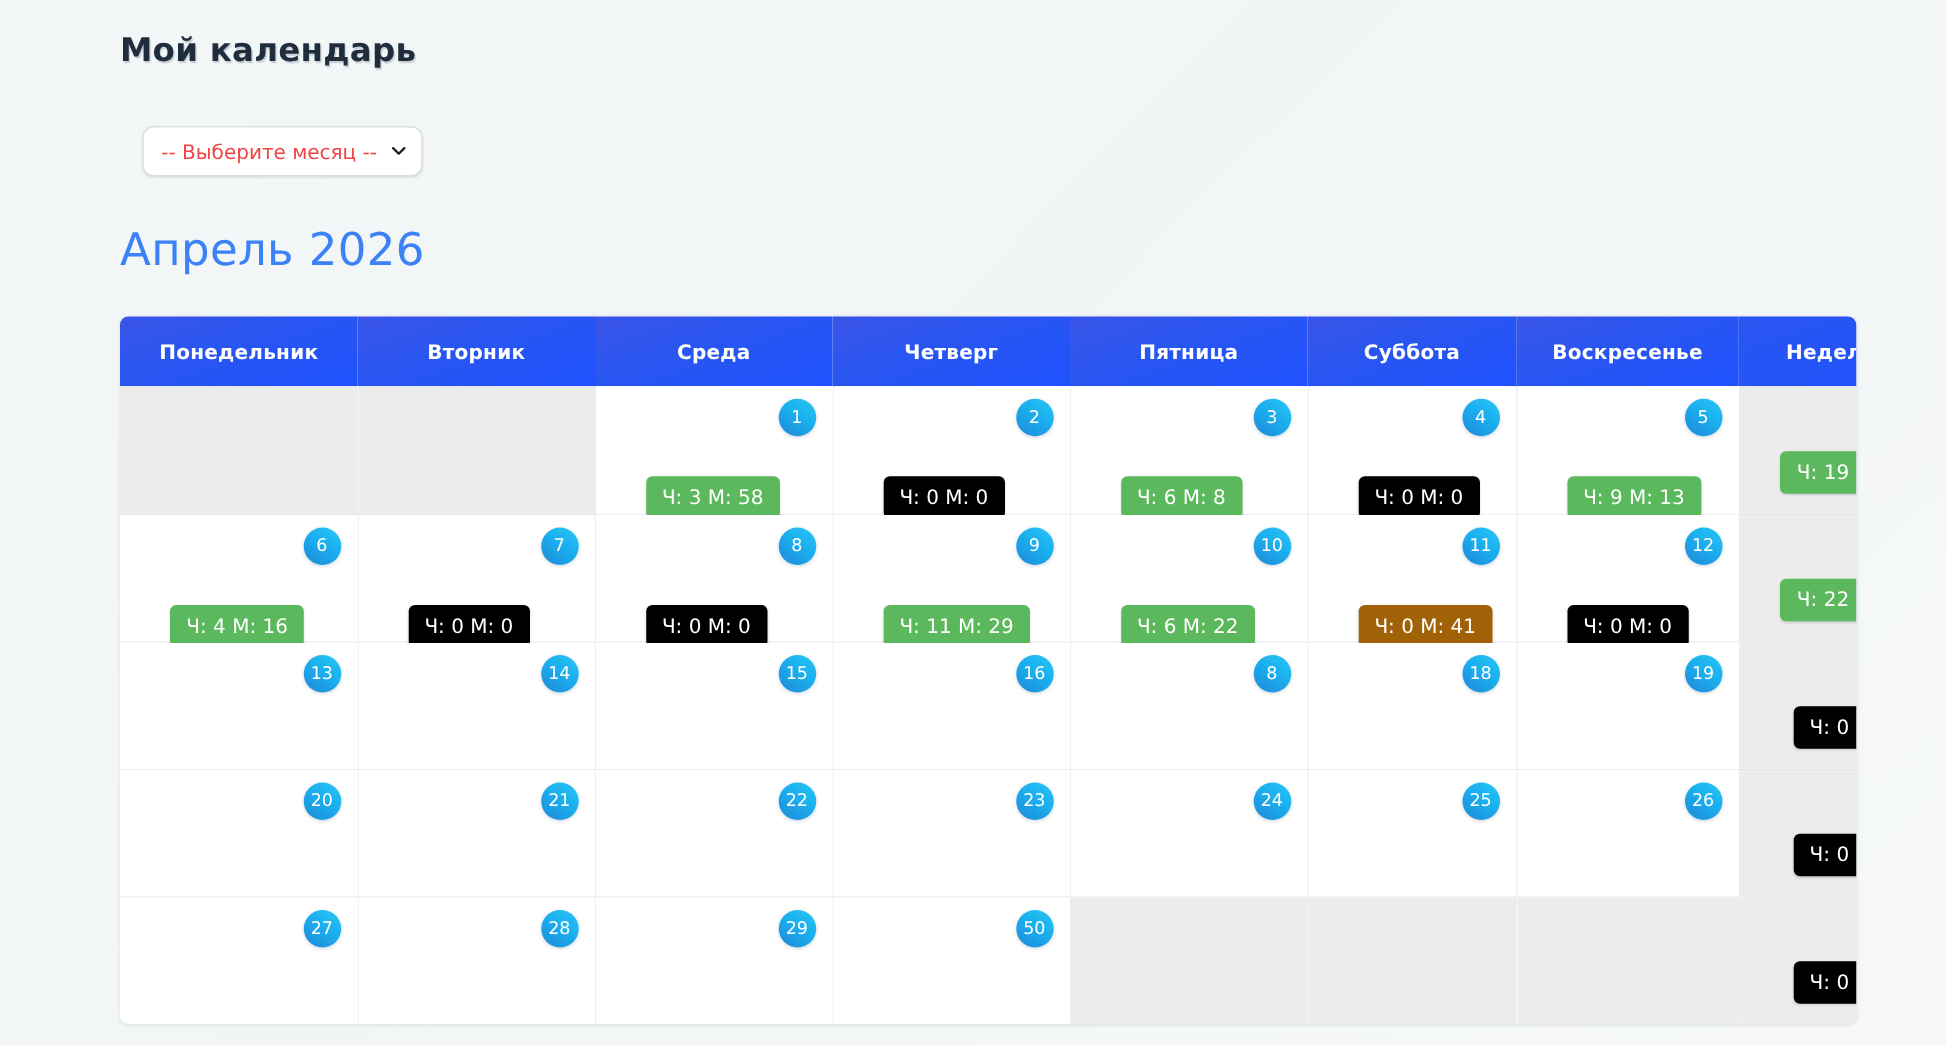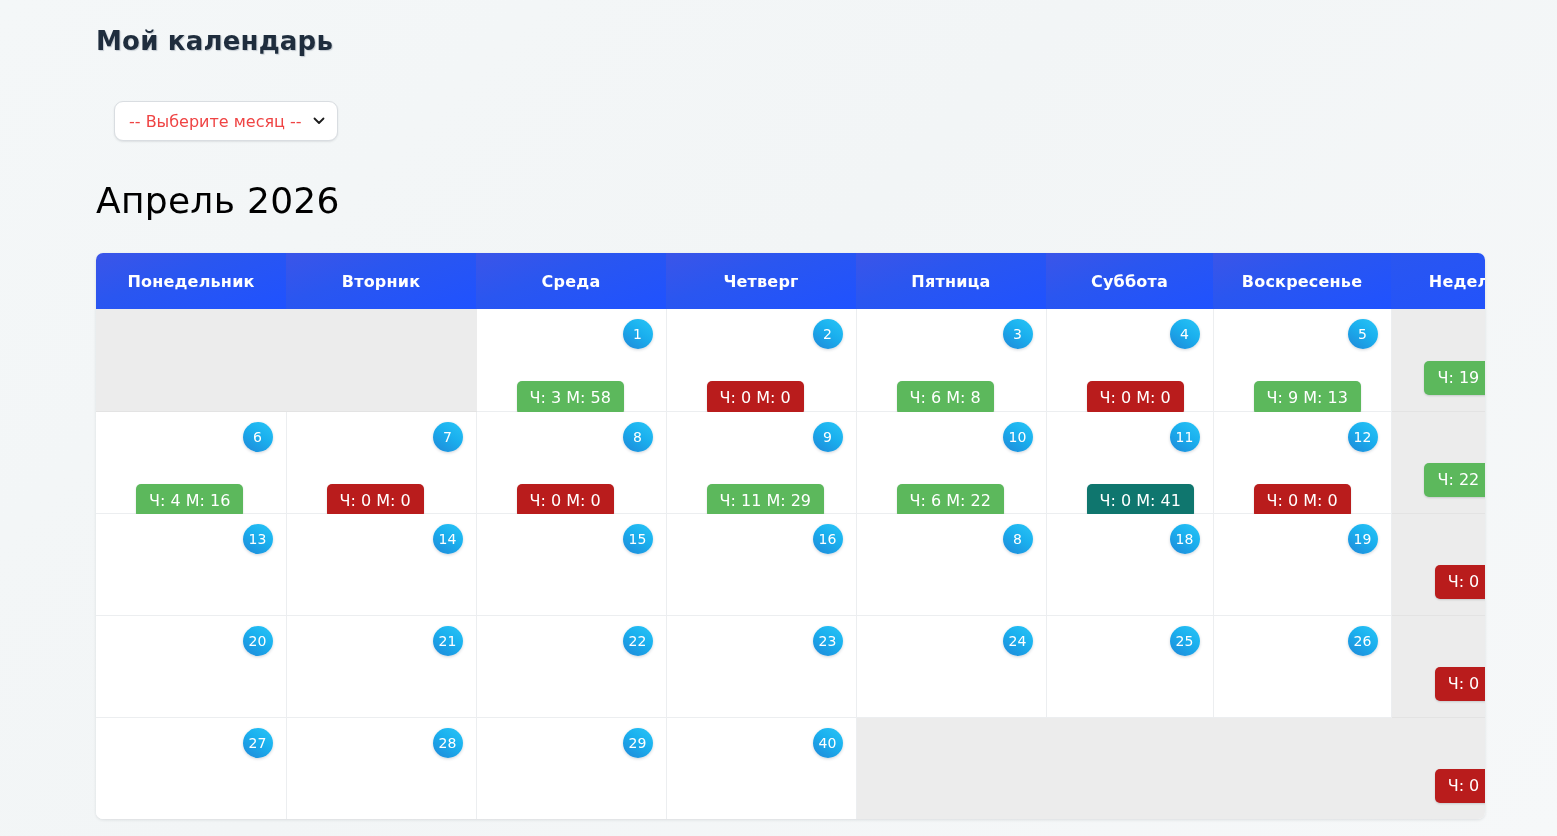--- a/index.html
+++ b/index.html
@@ -62,21 +62,21 @@
     pointer-events: none;
   }
   .select-chevron svg { display: block; }
   .month-heading {
     position: absolute;
     left: 96px;
     top: 180px;
     margin: 0;
     font-size: 36px;
     font-weight: normal;
-    color: #000000;
+    color: #3b82f6;
     letter-spacing: 0.3px;
   }
 
   .cal-wrap {
     position: absolute;
     left: 96px;
     top: 253px;
     width: 1389px;
     border-radius: 7px;
     overflow: hidden;
@@ -153,22 +153,22 @@
     padding: 9px 13px;
     border-radius: 5px;
     color: #ffffff;
     font-size: 16px;
     line-height: 1;
     white-space: nowrap;
     box-shadow: 0 1px 2px rgba(40,50,60,0.18);
     margin-top: 36px;
   }
   .time-chip.green { background: #5cb85c; }
-  .time-chip.red   { background: #b91c1c; }
-  .time-chip.cyan  { background: #0f766e; }
+  .time-chip.red   { background: #000000; }
+  .time-chip.cyan  { background: #a16207; }
 
   .chip-slot {
     position: absolute;
     left: 40px;
     top: 36px;
   }
   td.weekly-cell .chip-slot {
     position: static;
     display: inline-block;
   }
@@ -326,21 +326,21 @@
             <td>
               <span class="day-badge">27</span>
             </td>
             <td>
               <span class="day-badge">28</span>
             </td>
             <td>
               <span class="day-badge">29</span>
             </td>
             <td>
-              <span class="day-badge">40</span>
+              <span class="day-badge">50</span>
             </td>
             <td class="empty-cell"></td>
             <td class="empty-cell"></td>
             <td class="empty-cell"></td>
             <td class="weekly-cell"><span class="chip-slot"><span class="time-chip red">Ч: 0 М: 0</span></span></td>
           </tr>
         </tbody>
     </table>
   </div>
 

